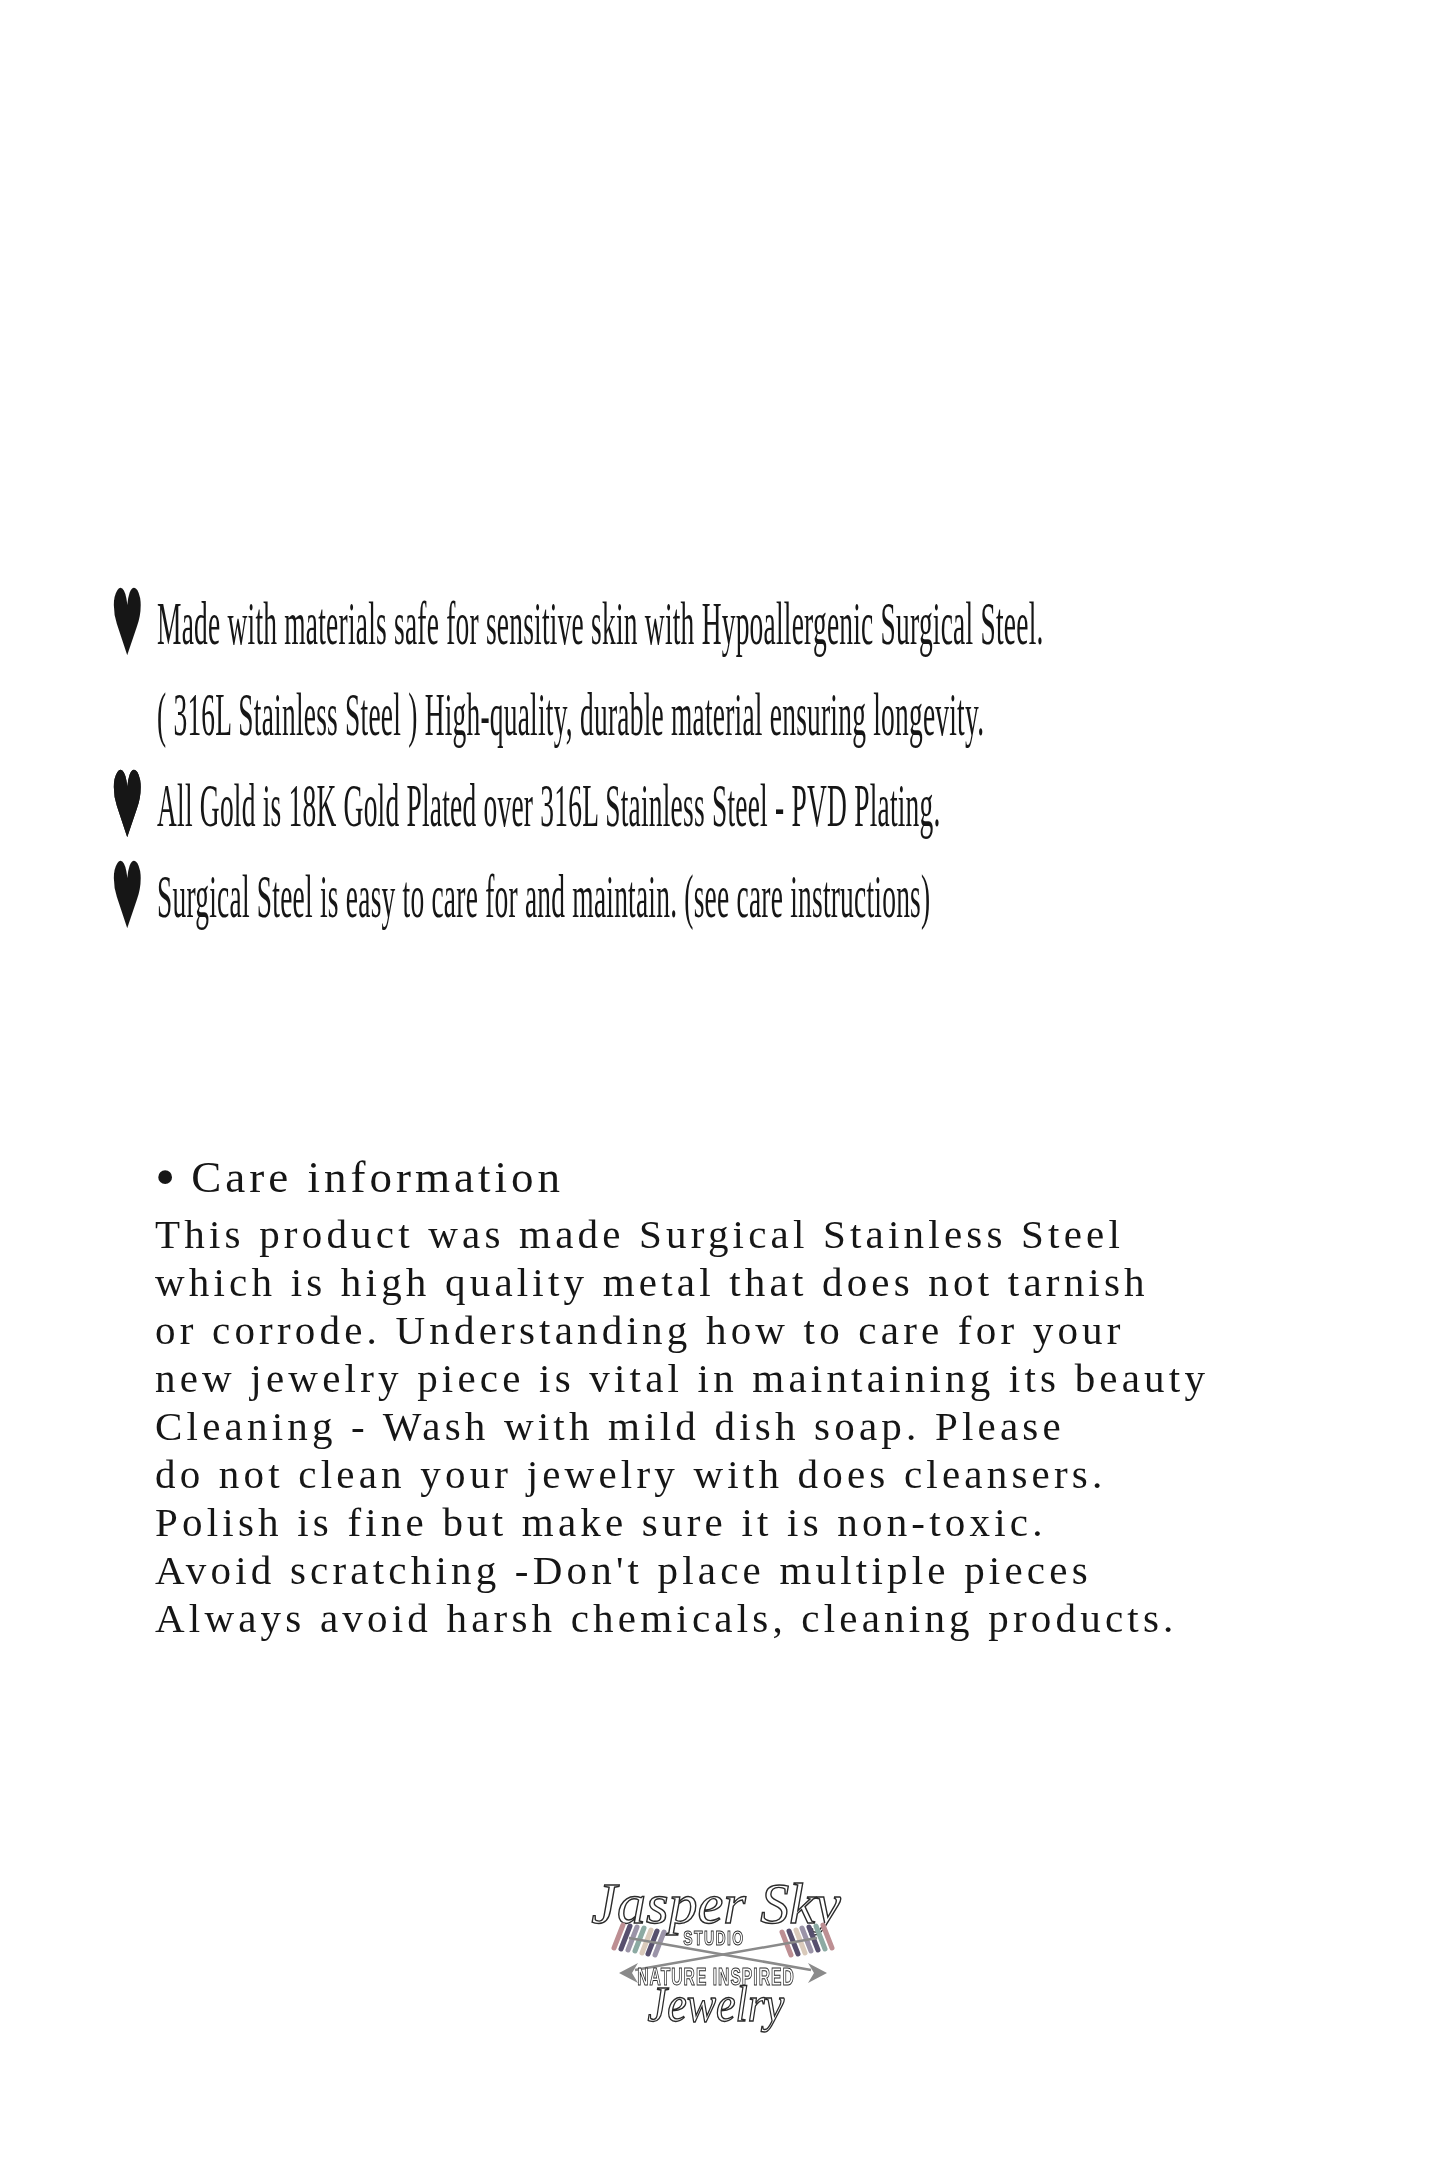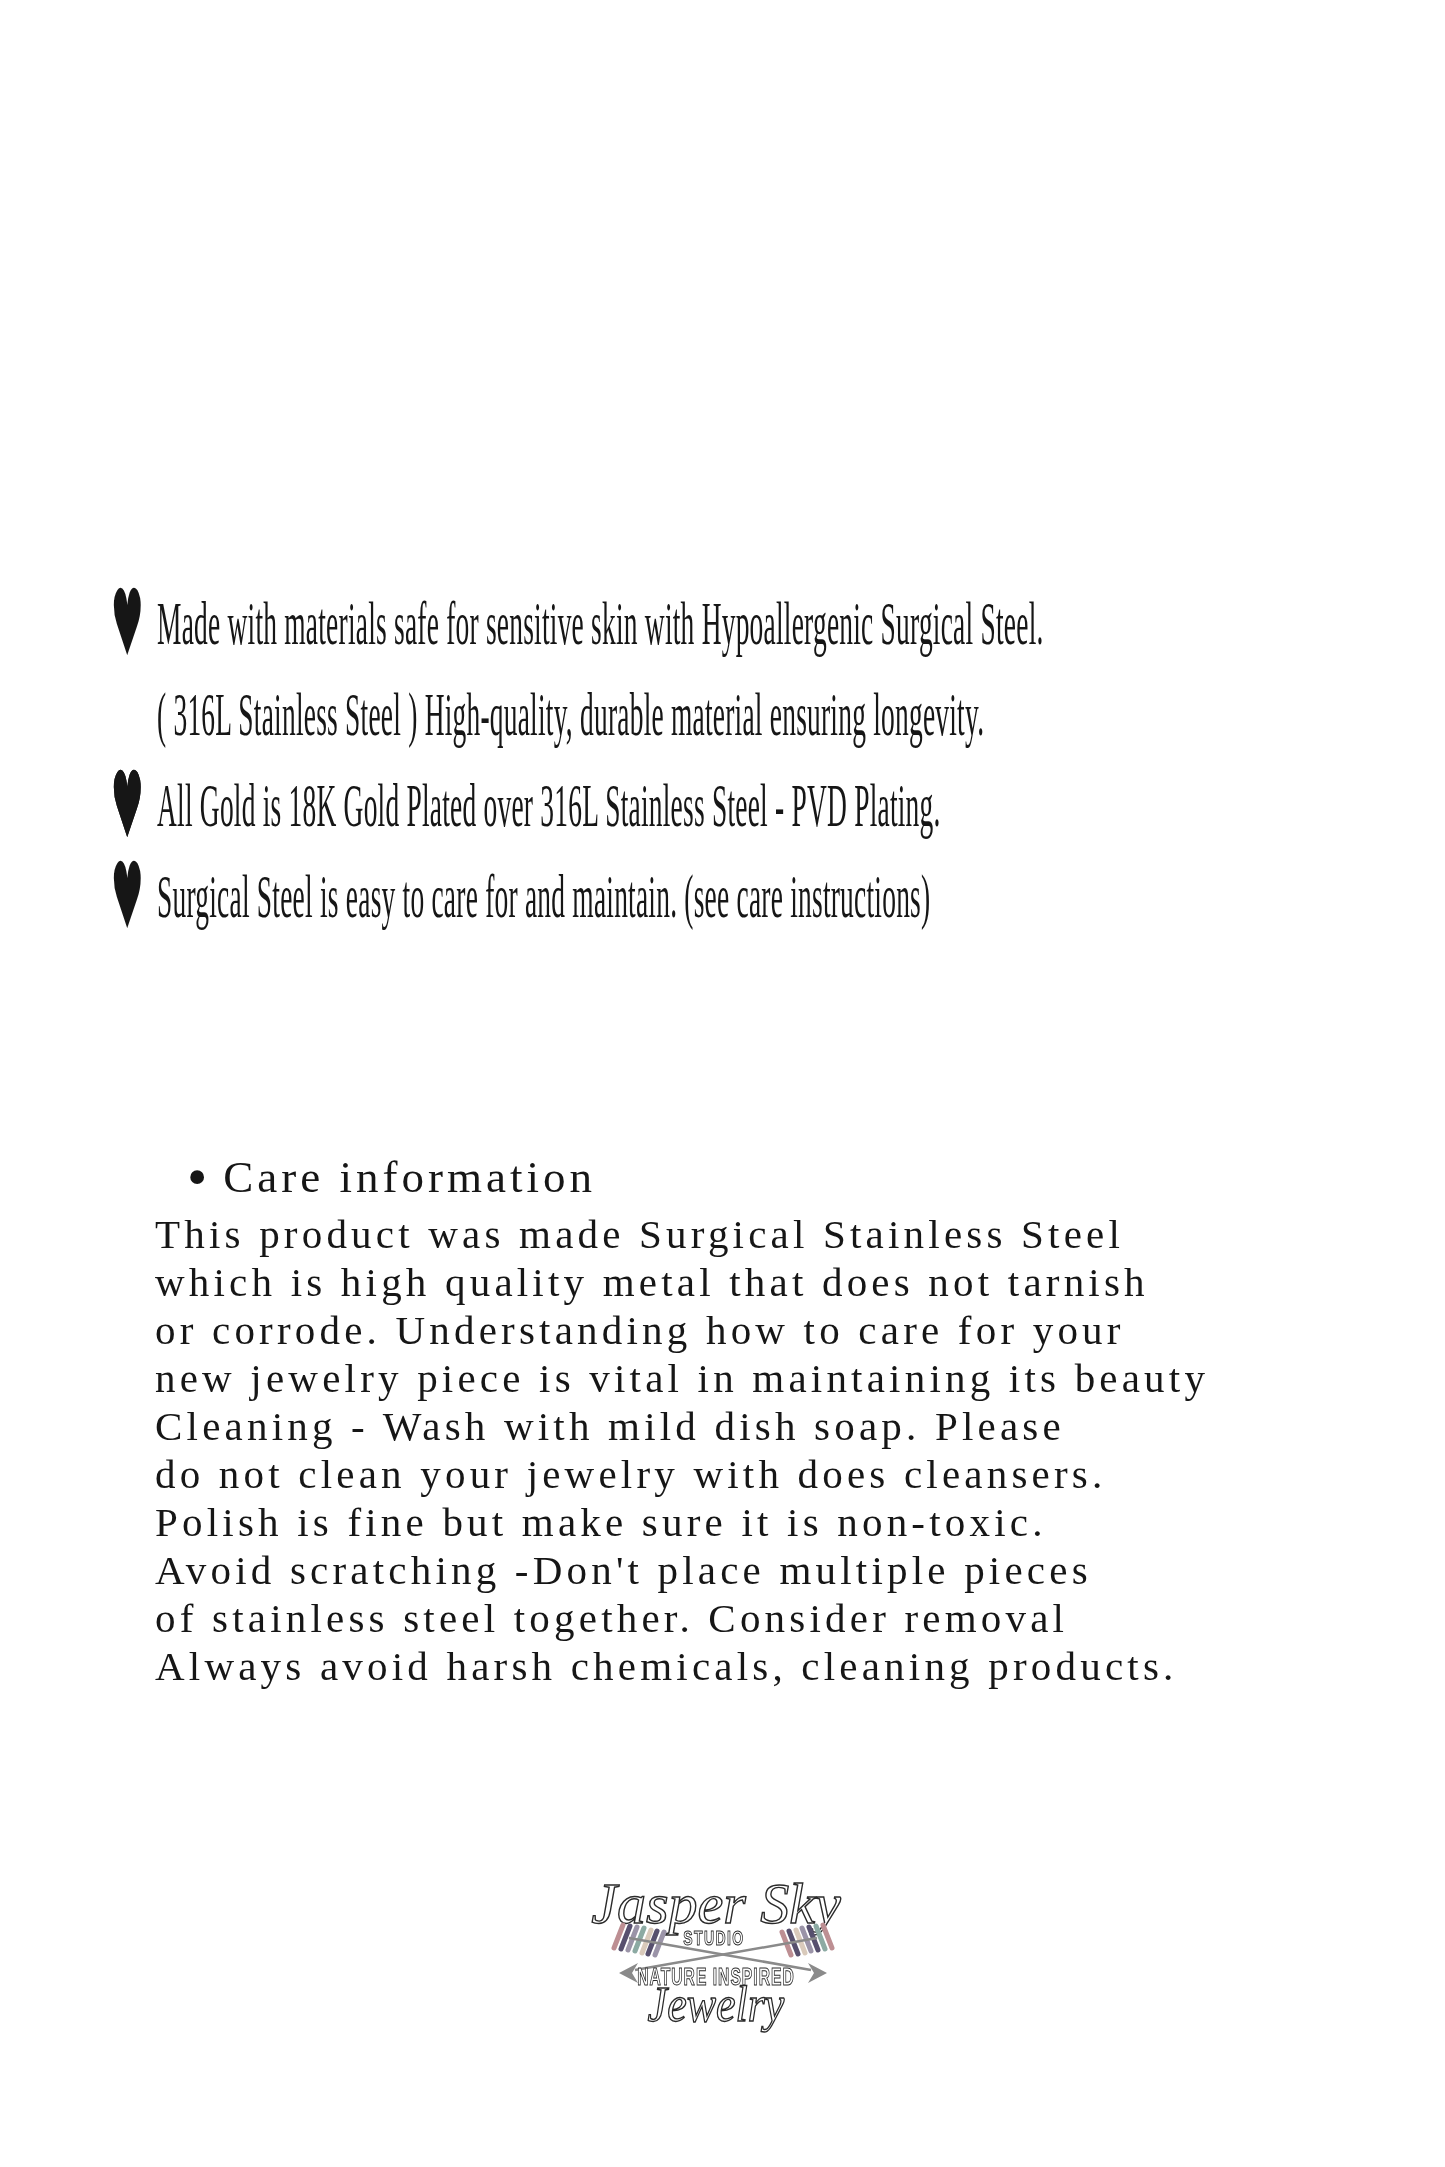--- a/index.html
+++ b/index.html
@@ -15,21 +15,21 @@
     font-family:"DejaVu Sans",sans-serif;font-size:72px;line-height:91px;
     transform:scale(0.52,1.28);transform-origin:50% 50%;
   }
   .fline{height:91px;line-height:91px;font-size:61px;white-space:nowrap;}
   .cond{
     display:inline-block;transform:scaleX(0.45);transform-origin:0 50%;
     white-space:pre;letter-spacing:0.5px;
   }
   
   .care{position:absolute;left:155px;top:1150px;width:1230px;}
-  .care-head{font-size:45px;line-height:54px;letter-spacing:4px;white-space:pre;margin-left:32px;}
+  .care-head{font-size:45px;line-height:54px;letter-spacing:4px;white-space:pre;}
   .dot{font-size:58px;vertical-align:-4px;margin-right:16px;letter-spacing:0;}
   .care-body{margin-top:6px;}
   .care-line{font-size:41px;line-height:48px;letter-spacing:4.2px;white-space:pre;font-family:Liberation Serif, serif;}
   
   .logo{position:absolute;left:50%;top:1839px;transform:translateX(-50%);width:340px;height:210px;}
   .logo svg{display:block;}
   .t-brand{font-family:"Liberation Serif",serif;font-style:italic;font-size:58px;fill:#ffffff;stroke-width:1.4px;}
   .t-studio{font-family:"Liberation Sans",sans-serif;font-weight:bold;font-size:20px;letter-spacing:2px;fill:#ffffff;stroke-width:1px;}
   .t-tagline{font-family:"Liberation Sans",sans-serif;font-weight:bold;font-size:23px;letter-spacing:1.5px;fill:#ffffff;stroke-width:1px;}
   .t-category{font-family:"Liberation Serif",serif;font-style:italic;font-size:50px;fill:#ffffff;stroke-width:1.4px;}
@@ -69,21 +69,20 @@
     <div class="care-head"><span class="dot">•</span><span>Care information</span></div>
     <div class="care-body">
       <div class="care-line">This product was made Surgical Stainless Steel</div>
       <div class="care-line">which is high quality metal that does not tarnish</div>
       <div class="care-line">or corrode. Understanding how to care for your</div>
       <div class="care-line">new jewelry piece is vital in maintaining its beauty</div>
       <div class="care-line">Cleaning - Wash with mild dish soap. Please</div>
       <div class="care-line">do not clean your jewelry with does cleansers.</div>
       <div class="care-line">Polish is fine but make sure it is non-toxic.</div>
       <div class="care-line">Avoid scratching -Don't place multiple pieces</div>
-      <div class="care-line">of stainless steel together. Consider removal</div>
       <div class="care-line">Always avoid harsh chemicals, cleaning products.</div>
     </div>
   </section>
 
   <div class="logo">
     <svg viewBox="0 0 340 210" width="340" height="210" xmlns="http://www.w3.org/2000/svg">
 
       <text class="t-brand" transform="translate(163,84)" text-anchor="middle" stroke="#2b2b2b">Jasper Sky</text>
 
       <text class="t-studio" transform="translate(161,106) scale(0.7 1)" text-anchor="middle" stroke="#2b2b2b">STUDIO</text>

